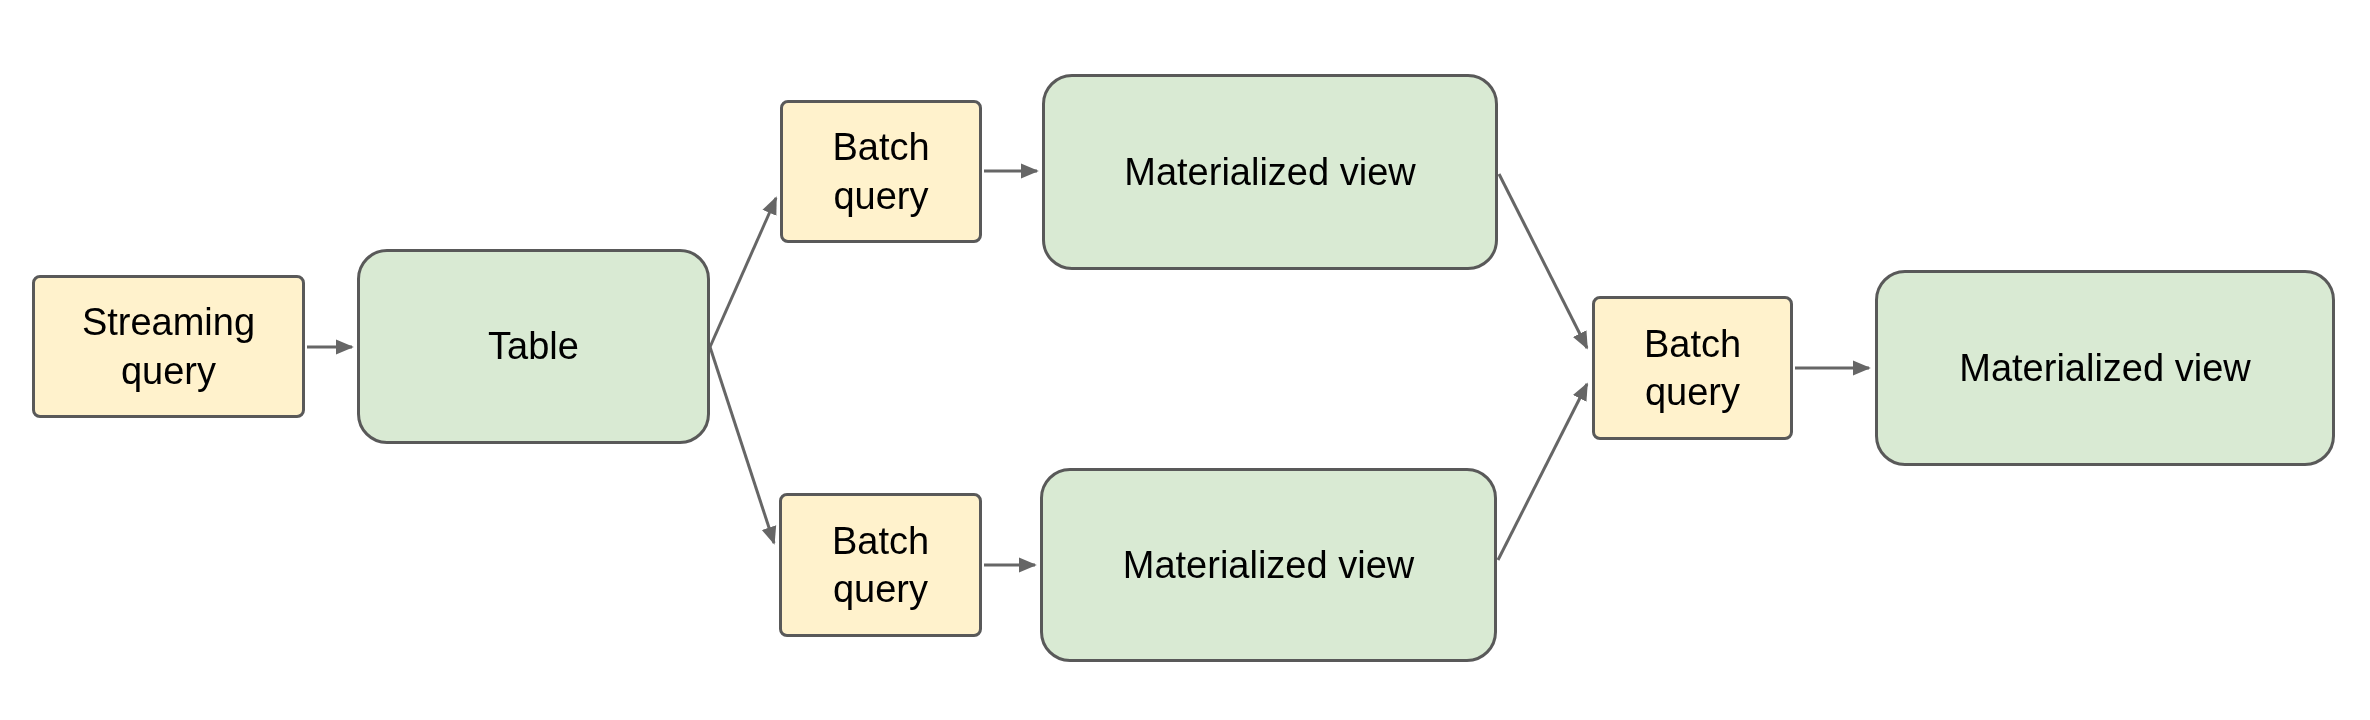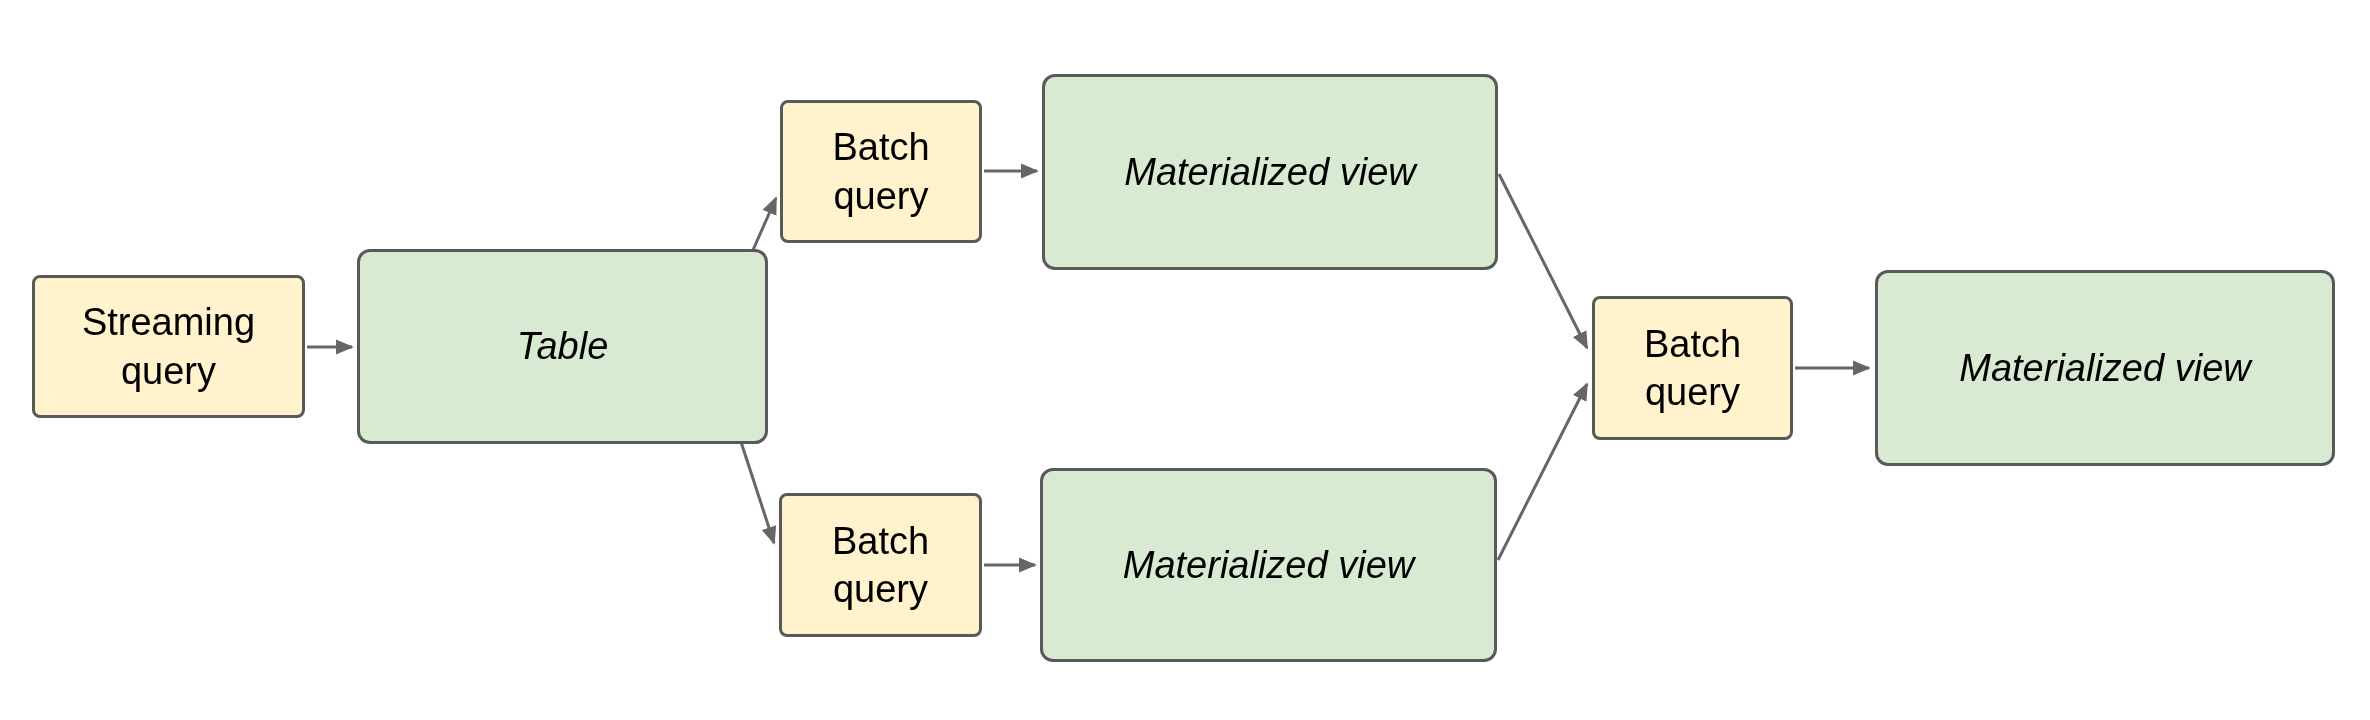--- a/index.html
+++ b/index.html
@@ -44,26 +44,25 @@
     padding: 4px 2px;
   }
   .node-query {
     background: var(--node-query-fill, #fff2cc);
     border: 3px solid var(--node-border, #595959);
     border-radius: 8px;
   }
   .node-view {
     background: var(--node-view-fill, #d9ead3);
     border: 3px solid var(--node-border, #595959);
-    border-radius: 13px;
-    font-style: italic;
+    border-radius: 30px;
   }
   
   .pos-streaming-query          { left: 32px;   top: 275px; width: 273px; height: 143px; }
-  .pos-table                    { left: 357px;  top: 249px; width: 411px; height: 195px; }
+  .pos-table                    { left: 357px;  top: 249px; width: 353px; height: 195px; }
   .pos-batch-query-top          { left: 780px;  top: 100px; width: 202px; height: 143px; }
   .pos-materialized-view-top    { left: 1042px; top: 74px;  width: 456px; height: 196px; }
   .pos-batch-query-bottom       { left: 779px;  top: 493px; width: 203px; height: 144px; }
   .pos-materialized-view-bottom { left: 1040px; top: 468px; width: 457px; height: 194px; }
   .pos-batch-query-right        { left: 1592px; top: 296px; width: 201px; height: 144px; }
   .pos-materialized-view-final  { left: 1875px; top: 270px; width: 460px; height: 196px; }
 </style>
 </head>
 <body>
 

